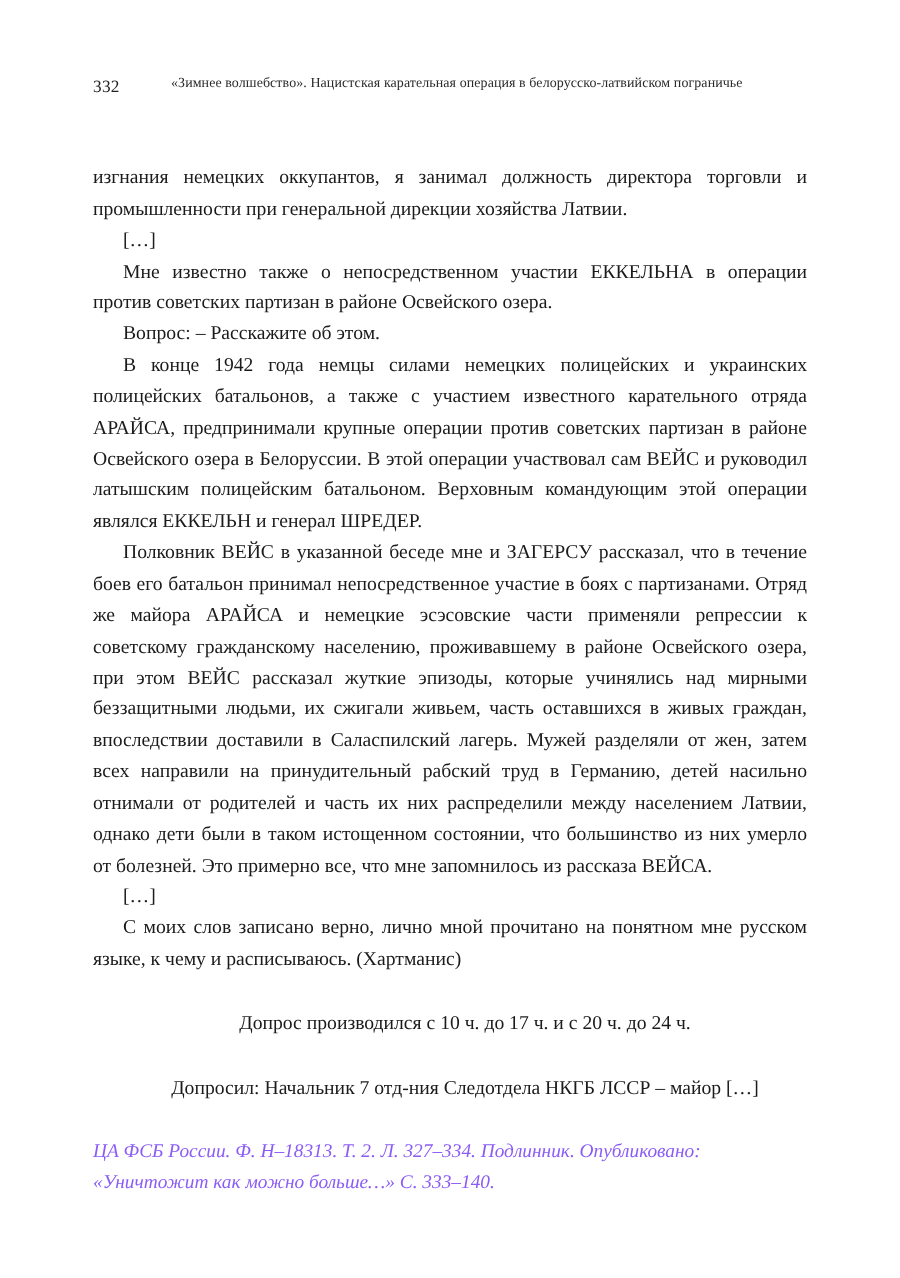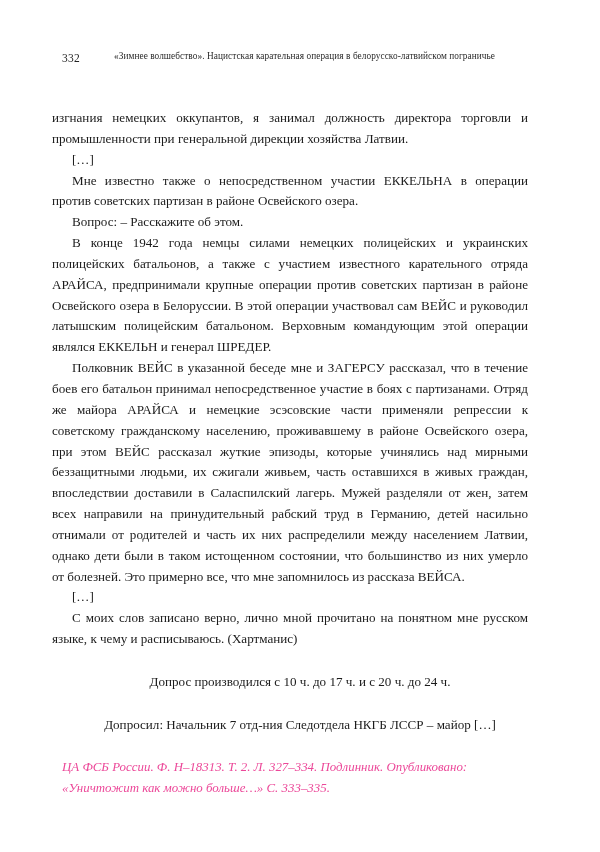--- a/index.html
+++ b/index.html
@@ -47,21 +47,21 @@
     font-size: 9.3px;
     letter-spacing: 0.06px;
     color: #2a2a2a;
     line-height: 1;
   }
 
   
   .textblock {
     position: absolute;
     top: 108px;
-    left: 52px;
+    left: 62px;
     width: 476px;
   }
 
   p {
     margin: 0;
     font-size: 13.1px;
     line-height: 20.85px;
     text-align: justify;
     text-justify: inter-word;
     hyphens: none;
@@ -88,21 +88,21 @@
     top: 757px;
     left: 62px;
     width: 476px;
   }
   .source p {
     font-style: italic;
     font-size: 12.9px;
     line-height: 21px;
     text-align: left;
     text-indent: 0;
-    color: #ec4899;
+    color: #8b5cf6;
   }
 </style>
 </head>
 <body>
 
 <div class="page">
 
   <div class="running-head">
     <span class="folio">332</span>
     <span class="head-title">«Зимнее волшебство». Нацистская карательная операция в белорусско-латвийском пограничье</span>
@@ -132,16 +132,16 @@
     <p class="note">Допрос производился с 10 ч. до 17 ч. и с 20 ч. до 24 ч.</p>
 
     <div class="gap-md"></div>
 
     <p class="note">Допросил: Начальник 7 отд-ния Следотдела НКГБ ЛССР – майор […]</p>
 
   </div>
 
   <div class="source">
     <p>ЦА ФСБ России. Ф. Н–18313. Т. 2. Л. 327–334. Подлинник. Опубликовано:</p>
-    <p>«Уничтожит как можно больше…» С. 333–335.</p>
+    <p>«Уничтожит как можно больше…» С. 333–140.</p>
   </div>
 
 </div>
 
 </body></html>

